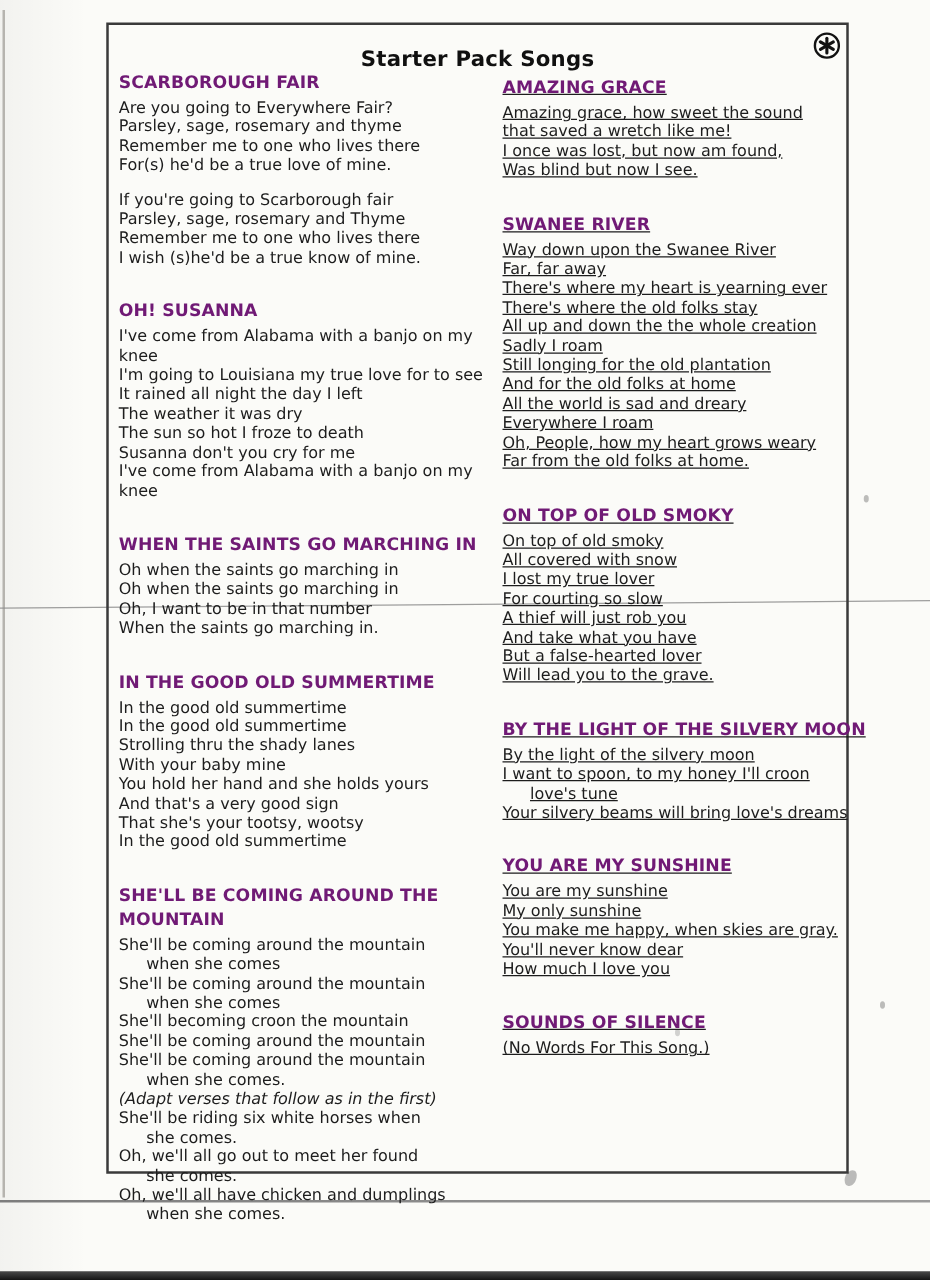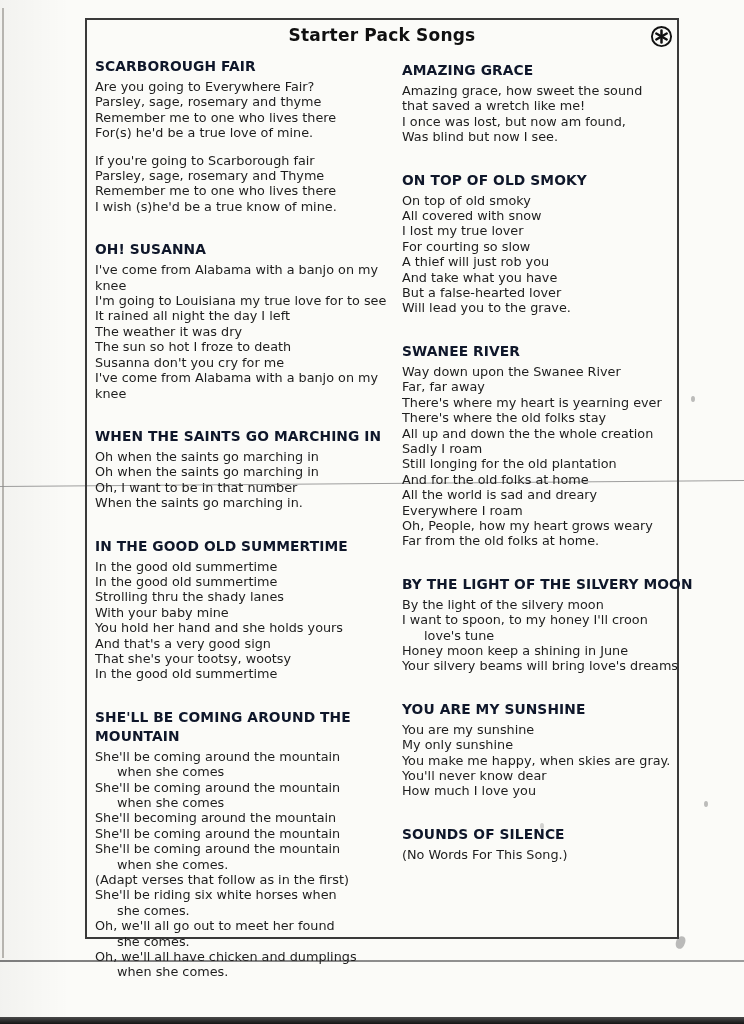--- a/index.html
+++ b/index.html
@@ -11,35 +11,35 @@
   
   body::before{
     content:"";position:absolute;inset:0;pointer-events:none;
     background:linear-gradient(to right, rgba(0,0,0,0.035), rgba(0,0,0,0) 70px);
   }
   .frame{
     position:absolute;left:85px;top:18px;width:594px;height:921px;
     border:2px solid #3a3a3a;box-sizing:border-box;background:transparent;
   }
   .title{
-    margin:5px 0 0;text-align:center;
+    margin:18px 0 0;text-align:center;
     font-size:17px;font-weight:bold;color:#101010;letter-spacing:.2px;
   }
   .hdr-icon{position:absolute;top:5px;right:4px;width:23px;height:23px;}
   .col{position:absolute;font-size:12.8px;line-height:15.4px;color:#1d1d1d;}
   .col-left{left:8px;top:37px;width:304px;}
-  .col-right{left:315px;top:41px;width:292px;}
+  .col-right{left:315px;top:41px;width:292px;text-decoration:underline;}
   .song h2{
-    font-size:13.8px;line-height:19px;font-weight:bold;color:#0f172a;
+    font-size:13.8px;line-height:19px;font-weight:bold;color:#701a75;
     margin:26px 0 3px;letter-spacing:.1px;
   }
   .song:first-child h2{margin-top:0;}
   .line{white-space:nowrap;}
   .line.indent{padding-left:22px;}
-  .line.em{}
+  .line.em{font-style:italic;}
   .line.gap{height:12px;}
   
   .edge-left{position:absolute;left:2px;top:8px;width:2px;height:950px;background:#b6b4af;}
   .crease{position:absolute;left:-4px;top:483px;width:752px;height:1px;background:#8d8d8d;transform:rotate(-0.45deg);opacity:.85;}
   .fold{position:absolute;left:0;top:960px;width:744px;height:2px;background:linear-gradient(to right,#7d7d7d,#9c9c9c);}
   .bstrip{position:absolute;left:0;bottom:0;width:744px;height:7px;background:linear-gradient(#4a4a4a,#141414);}
   .smudge{position:absolute;left:676px;top:936px;width:9px;height:13px;background:#8f8f8f;border-radius:60% 40% 55% 45%;opacity:.6;transform:rotate(15deg);}
   .speck{position:absolute;width:4px;height:6px;border-radius:50%;background:#6f6f6f;opacity:.45;}
   .speck-1{left:691px;top:396px;}
   .speck-2{left:704px;top:801px;}
@@ -111,21 +111,21 @@
         <div class="line">And that's a very good sign</div>
         <div class="line">That she's your tootsy, wootsy</div>
         <div class="line">In the good old summertime</div>
       </section>
       <section class="song">
         <h2>SHE'LL BE COMING AROUND THE MOUNTAIN</h2>
         <div class="line">She'll be coming around the mountain</div>
         <div class="line indent">when she comes</div>
         <div class="line">She'll be coming around the mountain</div>
         <div class="line indent">when she comes</div>
-        <div class="line">She'll becoming around the mountain</div>
+        <div class="line">She'll becoming croon the mountain</div>
         <div class="line">She'll be coming around the mountain</div>
         <div class="line">She'll be coming around the mountain</div>
         <div class="line indent">when she comes.</div>
         <div class="line em">(Adapt verses that follow as in the first)</div>
         <div class="line">She'll be riding six white horses when</div>
         <div class="line indent">she comes.</div>
         <div class="line">Oh, we'll all go out to meet her found</div>
         <div class="line indent">she comes.</div>
         <div class="line">Oh, we'll all have chicken and dumplings</div>
         <div class="line indent">when she comes.</div>
@@ -133,51 +133,50 @@
     </div>
   <div class="col col-right">
       <section class="song">
         <h2>AMAZING GRACE</h2>
         <div class="line">Amazing grace, how sweet the sound</div>
         <div class="line">that saved a wretch like me!</div>
         <div class="line">I once was lost, but now am found,</div>
         <div class="line">Was blind but now I see.</div>
       </section>
       <section class="song">
-        <h2>ON TOP OF OLD SMOKY</h2>
-        <div class="line">On top of old smoky</div>
-        <div class="line">All covered with snow</div>
-        <div class="line">I lost my true lover</div>
-        <div class="line">For courting so slow</div>
-        <div class="line">A thief will just rob you</div>
-        <div class="line">And take what you have</div>
-        <div class="line">But a false-hearted lover</div>
-        <div class="line">Will lead you to the grave.</div>
-      </section>
-      <section class="song">
         <h2>SWANEE RIVER</h2>
         <div class="line">Way down upon the Swanee River</div>
         <div class="line">Far, far away</div>
         <div class="line">There's where my heart is yearning ever</div>
         <div class="line">There's where the old folks stay</div>
         <div class="line">All up and down the the whole creation</div>
         <div class="line">Sadly I roam</div>
         <div class="line">Still longing for the old plantation</div>
         <div class="line">And for the old folks at home</div>
         <div class="line">All the world is sad and dreary</div>
         <div class="line">Everywhere I roam</div>
         <div class="line">Oh, People, how my heart grows weary</div>
         <div class="line">Far from the old folks at home.</div>
       </section>
       <section class="song">
+        <h2>ON TOP OF OLD SMOKY</h2>
+        <div class="line">On top of old smoky</div>
+        <div class="line">All covered with snow</div>
+        <div class="line">I lost my true lover</div>
+        <div class="line">For courting so slow</div>
+        <div class="line">A thief will just rob you</div>
+        <div class="line">And take what you have</div>
+        <div class="line">But a false-hearted lover</div>
+        <div class="line">Will lead you to the grave.</div>
+      </section>
+      <section class="song">
         <h2>BY THE LIGHT OF THE SILVERY MOON</h2>
         <div class="line">By the light of the silvery moon</div>
         <div class="line">I want to spoon, to my honey I'll croon</div>
         <div class="line indent">love's tune</div>
-        <div class="line">Honey moon keep a shining in June</div>
         <div class="line">Your silvery beams will bring love's dreams</div>
       </section>
       <section class="song">
         <h2>YOU ARE MY SUNSHINE</h2>
         <div class="line">You are my sunshine</div>
         <div class="line">My only sunshine</div>
         <div class="line">You make me happy, when skies are gray.</div>
         <div class="line">You'll never know dear</div>
         <div class="line">How much I love you</div>
       </section>

